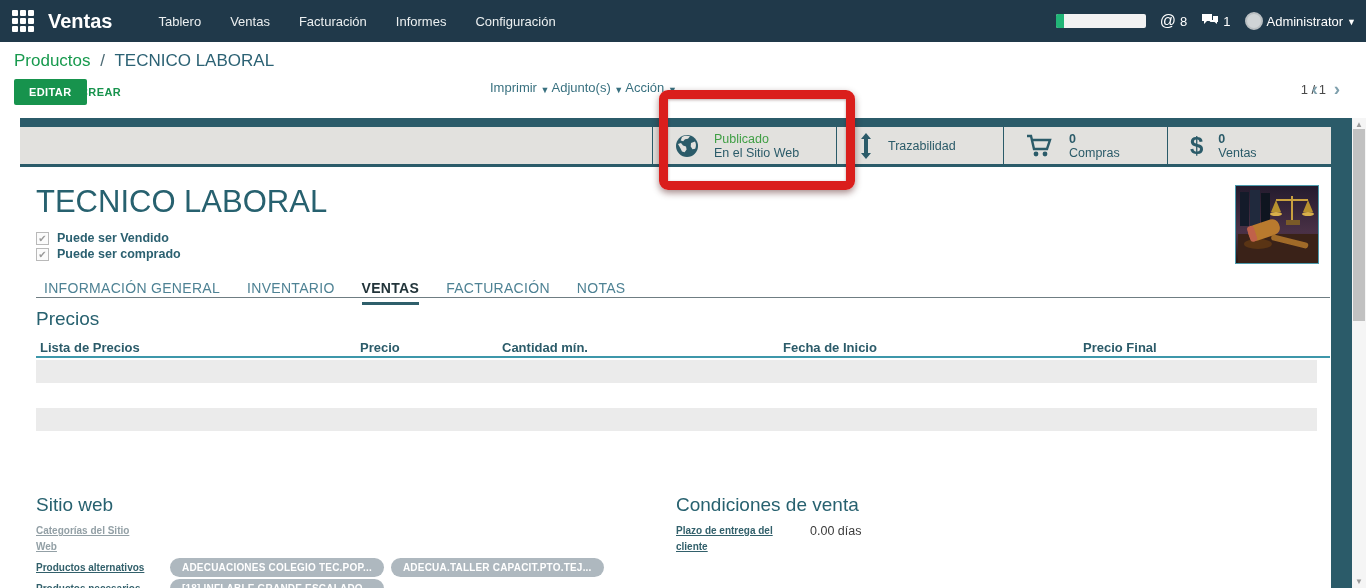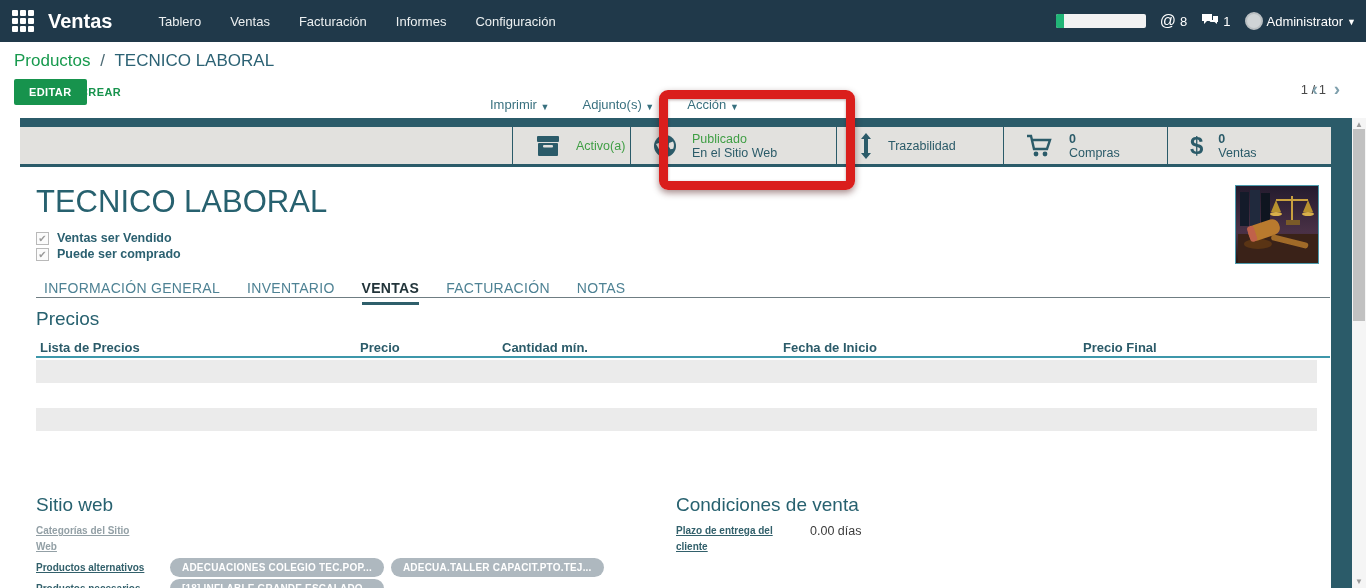--- a/index.html
+++ b/index.html
@@ -27,21 +27,21 @@
   
   .breadcrumb { position:absolute; left:14px; top:51px; font-size:17px; }
   .bc-link { color:#189a4e; cursor:pointer; }
   .bc-sep { color:#4d6b75; margin:0 5px; }
   .bc-cur { color:#2c6274; }
   .btn-edit { position:absolute; left:14px; top:79px; background:#17934d; color:#fff;
     font-size:11px; font-weight:bold; padding:7px 15px; border:none; border-radius:2px;
     letter-spacing:.4px; cursor:pointer;text-align:right; }
   .btn-create { position:absolute; left:80px; top:86px; color:#17934d; font-size:11px;
     font-weight:bold; letter-spacing:.4px; background:none; border:none; cursor:pointer; }
-  .cp-toolbar { position:absolute; left:490px; top:97px; display:flex; gap:33px;
+  .cp-toolbar { position:absolute; left:490px; top:80px; display:flex; gap:2px;
     font-size:13px; color:#38707f; }
   .cp-toolbar > div { cursor:pointer; }
   .pager { position:absolute; right:40px; top:82px; font-size:13px; color:#4a4a4a; }
   .pg-prev { position:absolute; right:48px; top:78px; font-size:19px; font-weight:bold; color:#7fa0ad; cursor:pointer; }
   .pg-next { position:absolute; right:26px; top:78px; font-size:19px; font-weight:bold; color:#7fa0ad; cursor:pointer; }
 
   
   .sheet { position:absolute; left:20px; top:118px; width:1311px; height:470px; background:#fff; }
   .gutter-right { position:absolute; left:1331px; top:118px; width:21px; height:470px; background:#2b5b69; }
   .scrollbar { position:absolute; left:1352px; top:118px; width:14px; height:470px; background:#f5f5f5; }
@@ -162,32 +162,22 @@
 <div class="pager">1 / 1</div>
 <div class="pg-prev">‹</div>
 <div class="pg-next">›</div>
 
 <div class="sheet">
 
   <div class="band-top"></div>
   <div class="band"></div>
   <div class="band-bottom"></div>
 
-  <div class="statbtn" style="left:492px; width:154px; top:9px;">
-    <span class="stat-ico">
-      <svg width="26" height="22" viewBox="0 0 26 22">
-          <rect x="2" y="1" width="22" height="6" rx="1" fill="#2b5b69"></rect>
-          <rect x="3" y="8" width="20" height="13" rx="1" fill="#2b5b69"></rect>
-          <rect x="8" y="10" width="10" height="2.5" rx="1" fill="#e2e1de"></rect>
-        </svg>
-    </span>
-    <div class="txt green-txt">Activo(a)</div>
-  </div>
-
-  <div class="statbtn" style="left:610px; width:170px; top:9px;align-items:center;">
+
+  <div class="statbtn" style="left:632px; width:170px; top:9px;align-items:center;">
     <span class="stat-ico">
       <svg width="24" height="24" viewBox="0 0 24 24">
           <circle cx="12" cy="12" r="11" fill="#2b5b69"></circle>
           <path fill="#e2e1de" d="M7 3c2-1.5 6-1.8 8-.7l-2 2.4-3 .6-1.8 2-2.5-.8zM3 10l3-1 2 2.5 3 1 .6 3-2 2.8-2.6-.8-1.6-3.2zM16 9l4-1.5c1.3 2 1.2 5.2.2 7.2l-2.7.5-1.8-2.7z"></path>
         </svg>
     </span>
     <div class="txt">
       <div class="green-txt">Publicado</div>
       <div class="teal-txt">En el Sitio Web</div>
     </div>
@@ -222,21 +212,21 @@
       <div class="teal-txt bold">0</div>
       <div class="teal-txt">Ventas</div>
     </div>
   </div>
 </div>
 
 <div class="prod-title">TECNICO LABORAL</div>
 
 <div class="chk-row" style="top:231px;">
   <span class="chk-box">✔</span>
-  <span class="chk-label">Ventas ser Vendido</span>
+  <span class="chk-label">Puede ser Vendido</span>
 </div>
 <div class="chk-row" style="top:247px;">
   <span class="chk-box">✔</span>
   <span class="chk-label">Puede ser comprado</span>
 </div>
 
 <div class="prod-img">
   <svg width="82" height="77" viewBox="0 0 82 77">
     <defs>
       <linearGradient id="bg" x1="0" y1="0" x2="0" y2="1">

